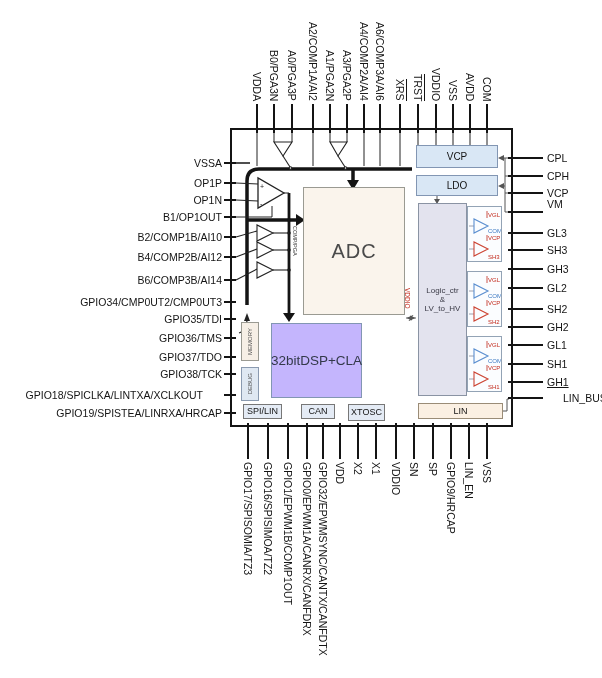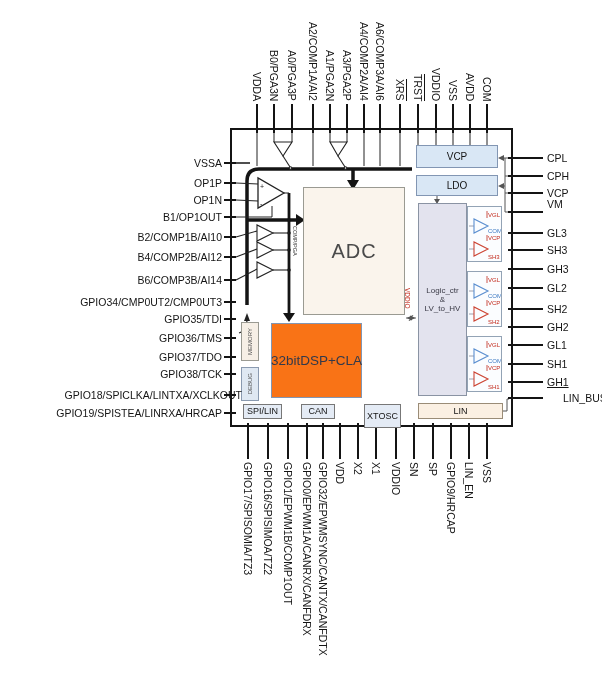--- a/index.html
+++ b/index.html
@@ -7,29 +7,29 @@
        font-family:"Liberation Sans",sans-serif;color:#141414;overflow:hidden;}
   #stage{position:absolute;left:0;top:0;width:602px;height:678px;}
   .chip{position:absolute;left:230px;top:128px;width:283px;height:299px;
         border:2.5px solid #141414;box-sizing:border-box;background:#fff;z-index:1;}
   #wires{position:absolute;left:0;top:0;z-index:2;}
   .blk{position:absolute;box-sizing:border-box;border:1px solid #8a93a3;z-index:3;
        display:flex;flex-direction:column;align-items:center;justify-content:center;
        text-align:center;line-height:1.15;}
   .adc{left:303px;top:187px;width:102px;height:128px;background:#faf4ec;border-color:#9a9a92;
        font-size:20px;color:#4a4a4a;letter-spacing:1px;}
-  .dsp{left:271px;top:323px;width:91px;height:75px;background:#f97316;border-color:#8296b3;
+  .dsp{left:271px;top:323px;width:91px;height:75px;background:#c4b5fd;border-color:#8296b3;
        font-size:13.5px;color:#33394a;}
   .pwm{left:367px;top:323px;width:38px;height:75px;background:#dfe8f4;border-color:#8a93a3;
        font-size:7.5px;color:#333;}
   .mem{left:241px;top:322px;width:18px;height:39px;background:#f6efe6;border-color:#9a9a92;}
   .debug{left:241px;top:367px;width:18px;height:34px;background:#dfe8f2;border-color:#8a9ab0;}
   .spilin{left:243px;top:404px;width:39px;height:15px;background:#e4ebf5;border-color:#777;font-size:9px;}
   .can{left:301px;top:404px;width:34px;height:15px;background:#e4ebf5;border-color:#777;font-size:9px;}
-  .xtosc{left:364px;top:404px;width:37px;height:24px;background:#e4ebf5;border-color:#777;font-size:9px;}
+  .xtosc{left:348px;top:404px;width:37px;height:17px;background:#e4ebf5;border-color:#777;font-size:9px;}
   .lin{left:418px;top:403px;width:85px;height:16px;background:#fbf0e3;border-color:#9a8c77;font-size:9px;}
   .vcp{left:416px;top:145px;width:82px;height:23px;background:#d9e7f5;border-color:#8296b3;font-size:10px;}
   .ldo{left:416px;top:175px;width:82px;height:21px;background:#d9e7f5;border-color:#8296b3;font-size:10px;}
   .logic{left:418px;top:203px;width:49px;height:193px;background:#e3e3ee;border-color:#8a93a3;
          font-size:8px;color:#3a3a46;justify-content:center;}
   .cell{position:absolute;left:467px;width:35px;height:56px;box-sizing:border-box;
         border:1px solid #93a3b5;background:#fbfdff;z-index:3;}
   .vtext{writing-mode:vertical-rl;transform:rotate(180deg);font-size:6px;color:#555;letter-spacing:0;}
   .vlab{position:absolute;writing-mode:vertical-rl;font-size:10.5px;line-height:11px;
         white-space:nowrap;z-index:4;color:#141414;}
@@ -329,21 +329,21 @@
       <div class="hlab rt" style="right:380px;top:194px;">OP1N</div>
       <div class="hlab rt" style="right:380px;top:211px;">B1/OP1OUT</div>
       <div class="hlab rt" style="right:380px;top:231px;">B2/COMP1B/AI10</div>
       <div class="hlab rt" style="right:380px;top:251px;">B4/COMP2B/AI12</div>
       <div class="hlab rt" style="right:380px;top:274px;">B6/COMP3B/AI14</div>
       <div class="hlab rt" style="right:380px;top:296px;">GPIO34/CMP0UT2/CMP0UT3</div>
       <div class="hlab rt" style="right:380px;top:313px;">GPIO35/TDI</div>
       <div class="hlab rt" style="right:380px;top:332px;">GPIO36/TMS</div>
       <div class="hlab rt" style="right:380px;top:351px;">GPIO37/TDO</div>
       <div class="hlab rt" style="right:380px;top:368px;">GPIO38/TCK</div>
-      <div class="hlab rt" style="right:360px;top:389px;">GPIO18/SPICLKA/LINTXA/XCLKOUT</div>
+      <div class="hlab rt" style="right:399px;top:389px;">GPIO18/SPICLKA/LINTXA/XCLKOUT</div>
       <div class="hlab rt" style="right:380px;top:407px;">GPIO19/SPISTEA/LINRXA/HRCAP</div>
       <div class="hlab" style="left:547px;top:152px;">CPL</div>
       <div class="hlab" style="left:547px;top:170px;">CPH</div>
       <div class="hlab" style="left:547px;top:187px;">VCP</div>
       <div class="hlab" style="left:547px;top:198px;text-align:right;">VM</div>
       <div class="hlab" style="left:547px;top:227px;">GL3</div>
       <div class="hlab" style="left:547px;top:244px;">SH3</div>
       <div class="hlab" style="left:547px;top:263px;">GH3</div>
       <div class="hlab" style="left:547px;top:282px;">GL2</div>
       <div class="hlab" style="left:547px;top:303px;">SH2</div>

